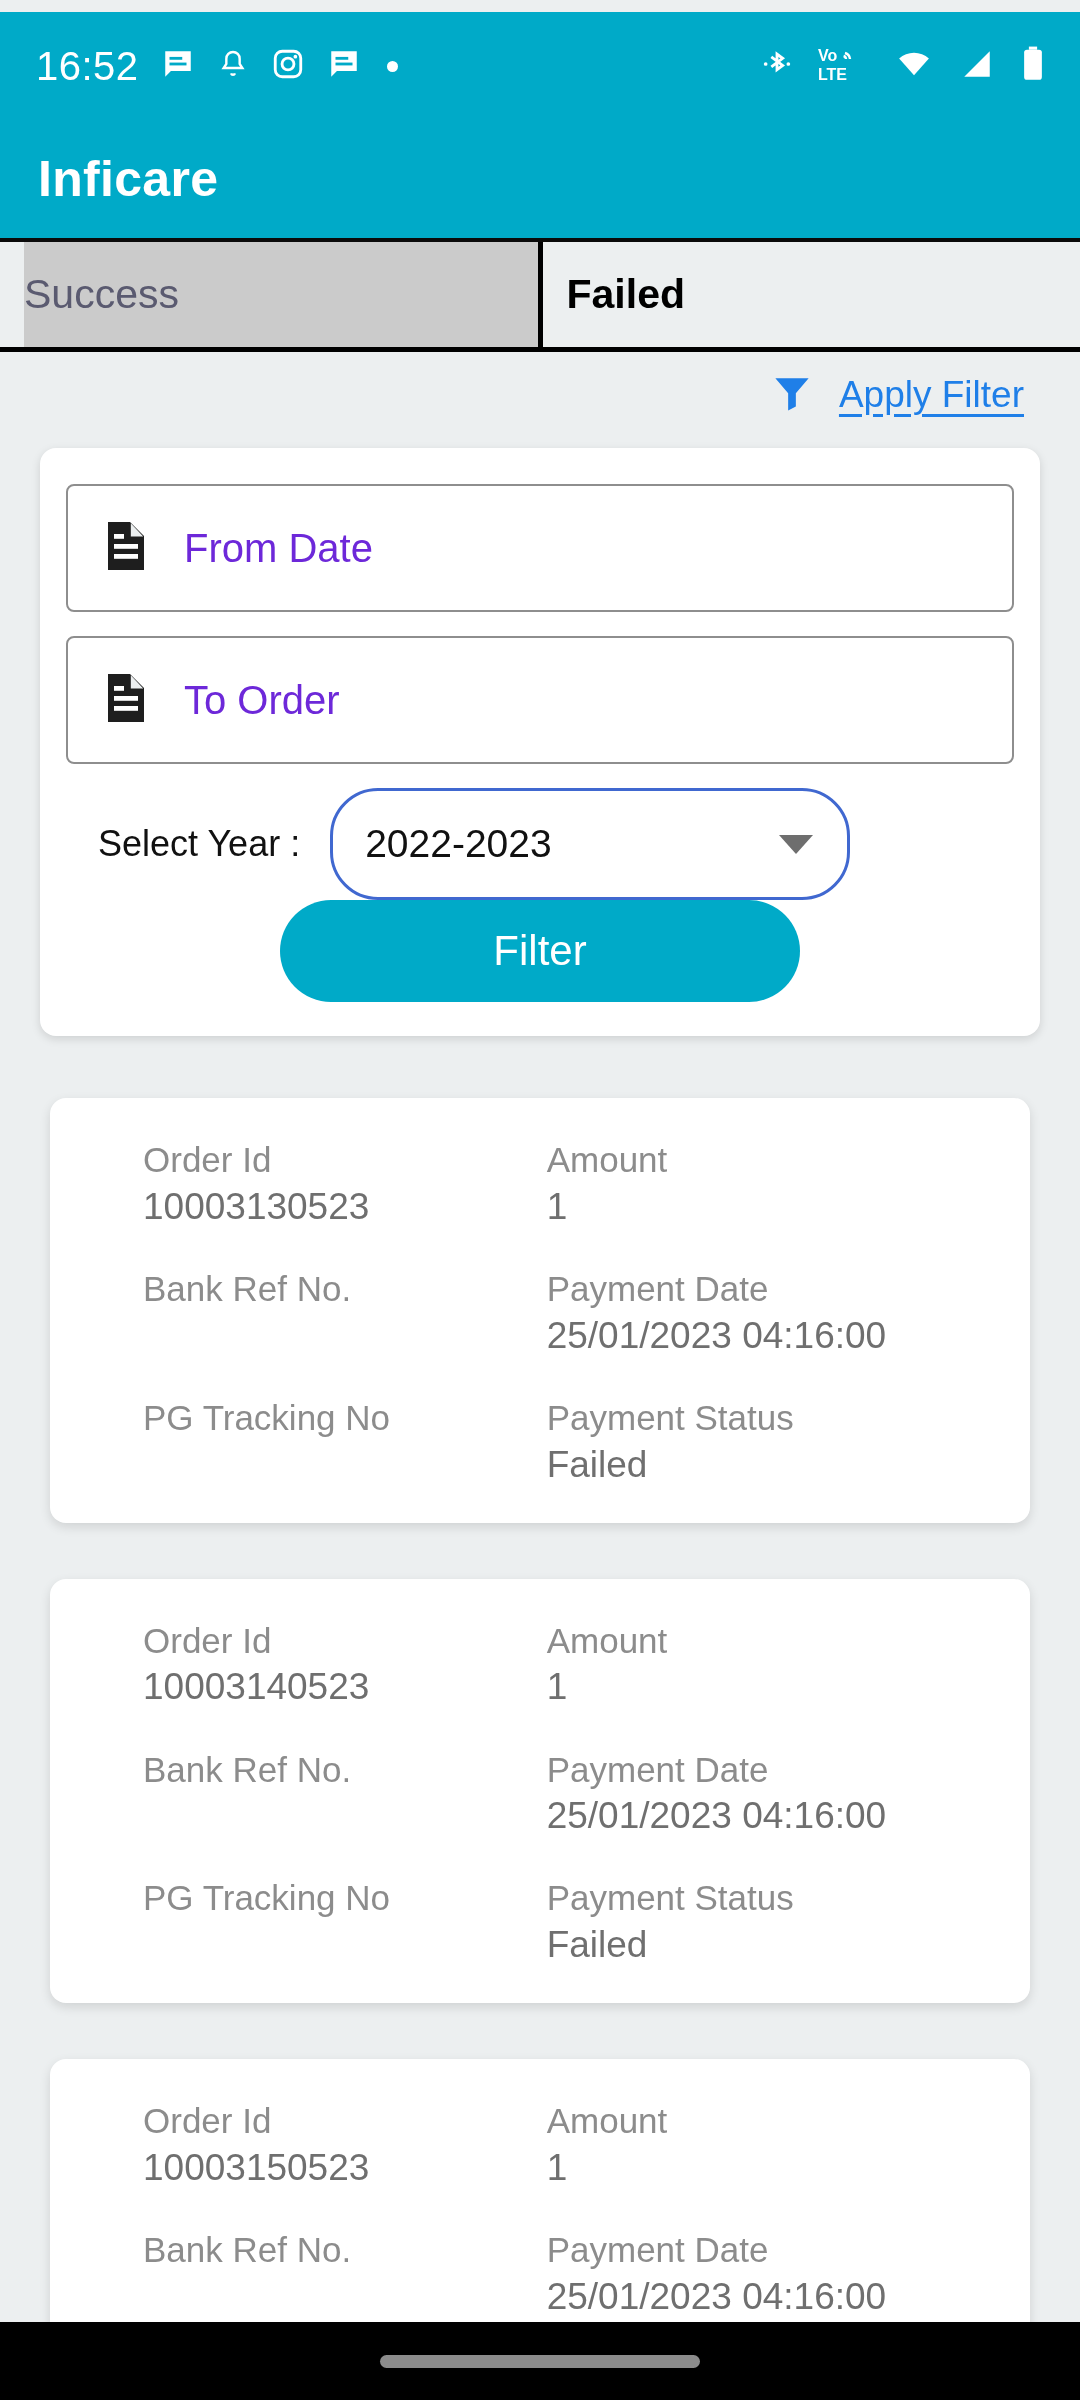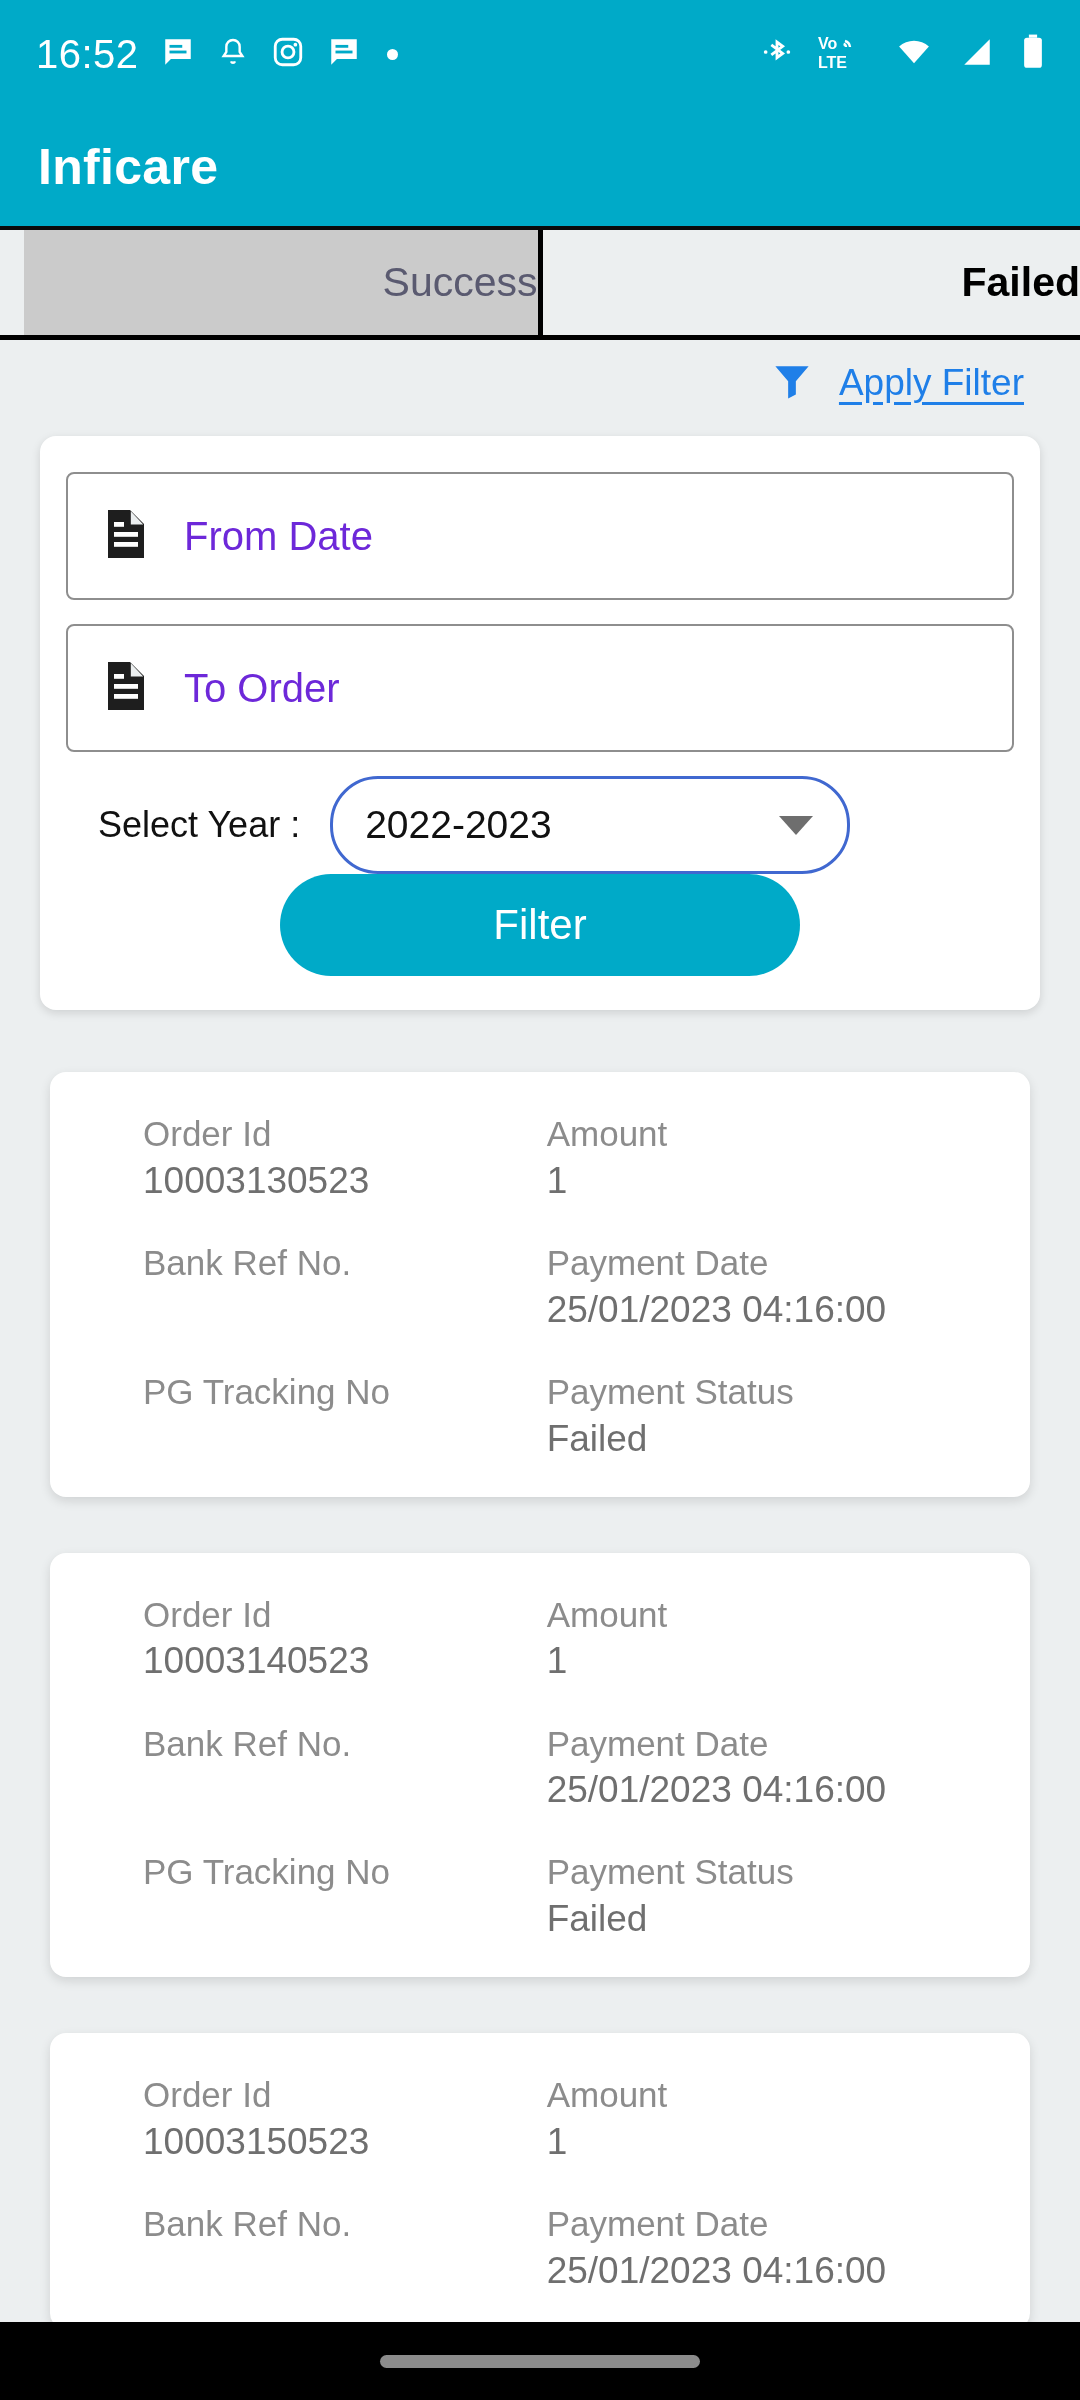--- a/index.html
+++ b/index.html
@@ -27,21 +27,21 @@
   .appbar{
     background:#00AAC8; height:122px;
     display:flex; align-items:center; padding:0 38px;
     border-bottom:4px solid #0A0A0A;
   }
   .appbar-title{ color:#fff; font-size:50px; font-weight:700; letter-spacing:.3px; }
 
   
   .tabs{ display:flex; height:110px; border-bottom:5px solid #000; }
   .tab{
-    flex:1; display:flex; align-items:center; justify-content:flex-end;
+    flex:1; display:flex; align-items:center; justify-content:flex-start;
     font-size:41px;
     margin-left:24px;
   }
   .tab.sel{ background:#CBCBCB; color:#5A5A70; border-right:5px solid #000; }
   .tab.unsel{ background:#ECEFF0; color:#000; font-weight:700; }
 
   
   .filterbar{
     height:86px; display:flex; align-items:center; justify-content:flex-end;
     padding-right:56px; gap:26px; background:#ECEFF0;
@@ -62,21 +62,21 @@
     height:128px; border:2px solid #8E8E8E; border-radius:8px;
     display:flex; align-items:center; padding:0 34px; gap:34px;
     background:#fff; margin-bottom:24px;
   }
   .doc-ico{ display:block; flex:0 0 auto; }
   .datetext{ font-size:40px; color:#6d28d9; }
 
   .yearrow{ display:flex; align-items:center; gap:30px; margin-top:24px; padding-left:32px; }
   .yearlabel{ font-size:36px; color:#111; }
   .yearselect{
-    flex:1; max-width:520px; height:98px; border:3px solid #4068D0;
+    flex:1; max-width:520px; height:112px; border:3px solid #4068D0;
     border-radius:48px; background:#fff;
     display:flex; align-items:center; justify-content:space-between;
     padding:0 34px 0 32px;
   }
   .yearval{ font-size:39px; color:#111; }
   .caret{
     width:0;height:0;border-left:17px solid transparent;border-right:17px solid transparent;
     border-top:19px solid #6E6E6E;
   }
   .filterbtn-wrap{ display:flex; justify-content:center; }
@@ -100,21 +100,21 @@
   .tlabel{ font-size:35px; color:#8C8C8C; line-height:1.28; }
   .tvalue{ font-size:37px; color:#6F6F6F; line-height:1.3; min-height:48px; }
 
   
   .navbar{
     position:absolute; left:0; bottom:0; width:1080px; height:78px;
     background:#000; display:flex; align-items:center; justify-content:center;
   }
   .pill{ width:320px; height:13px; border-radius:7px; background:#8C8C8C; }
 
-  .clip{ position:absolute; left:0; top:0; width:1080px; height:2322px; overflow:hidden; }
+  .clip{ position:absolute; left:0; top:12px; width:1080px; height:2322px; overflow:hidden; }
 </style>
 </head>
 <body>
 
 <div id="screen">
 <div class="clip">
 
   <div class="statusbar">
     <div class="sb-left">
       <span class="sb-time">16:52</span>

